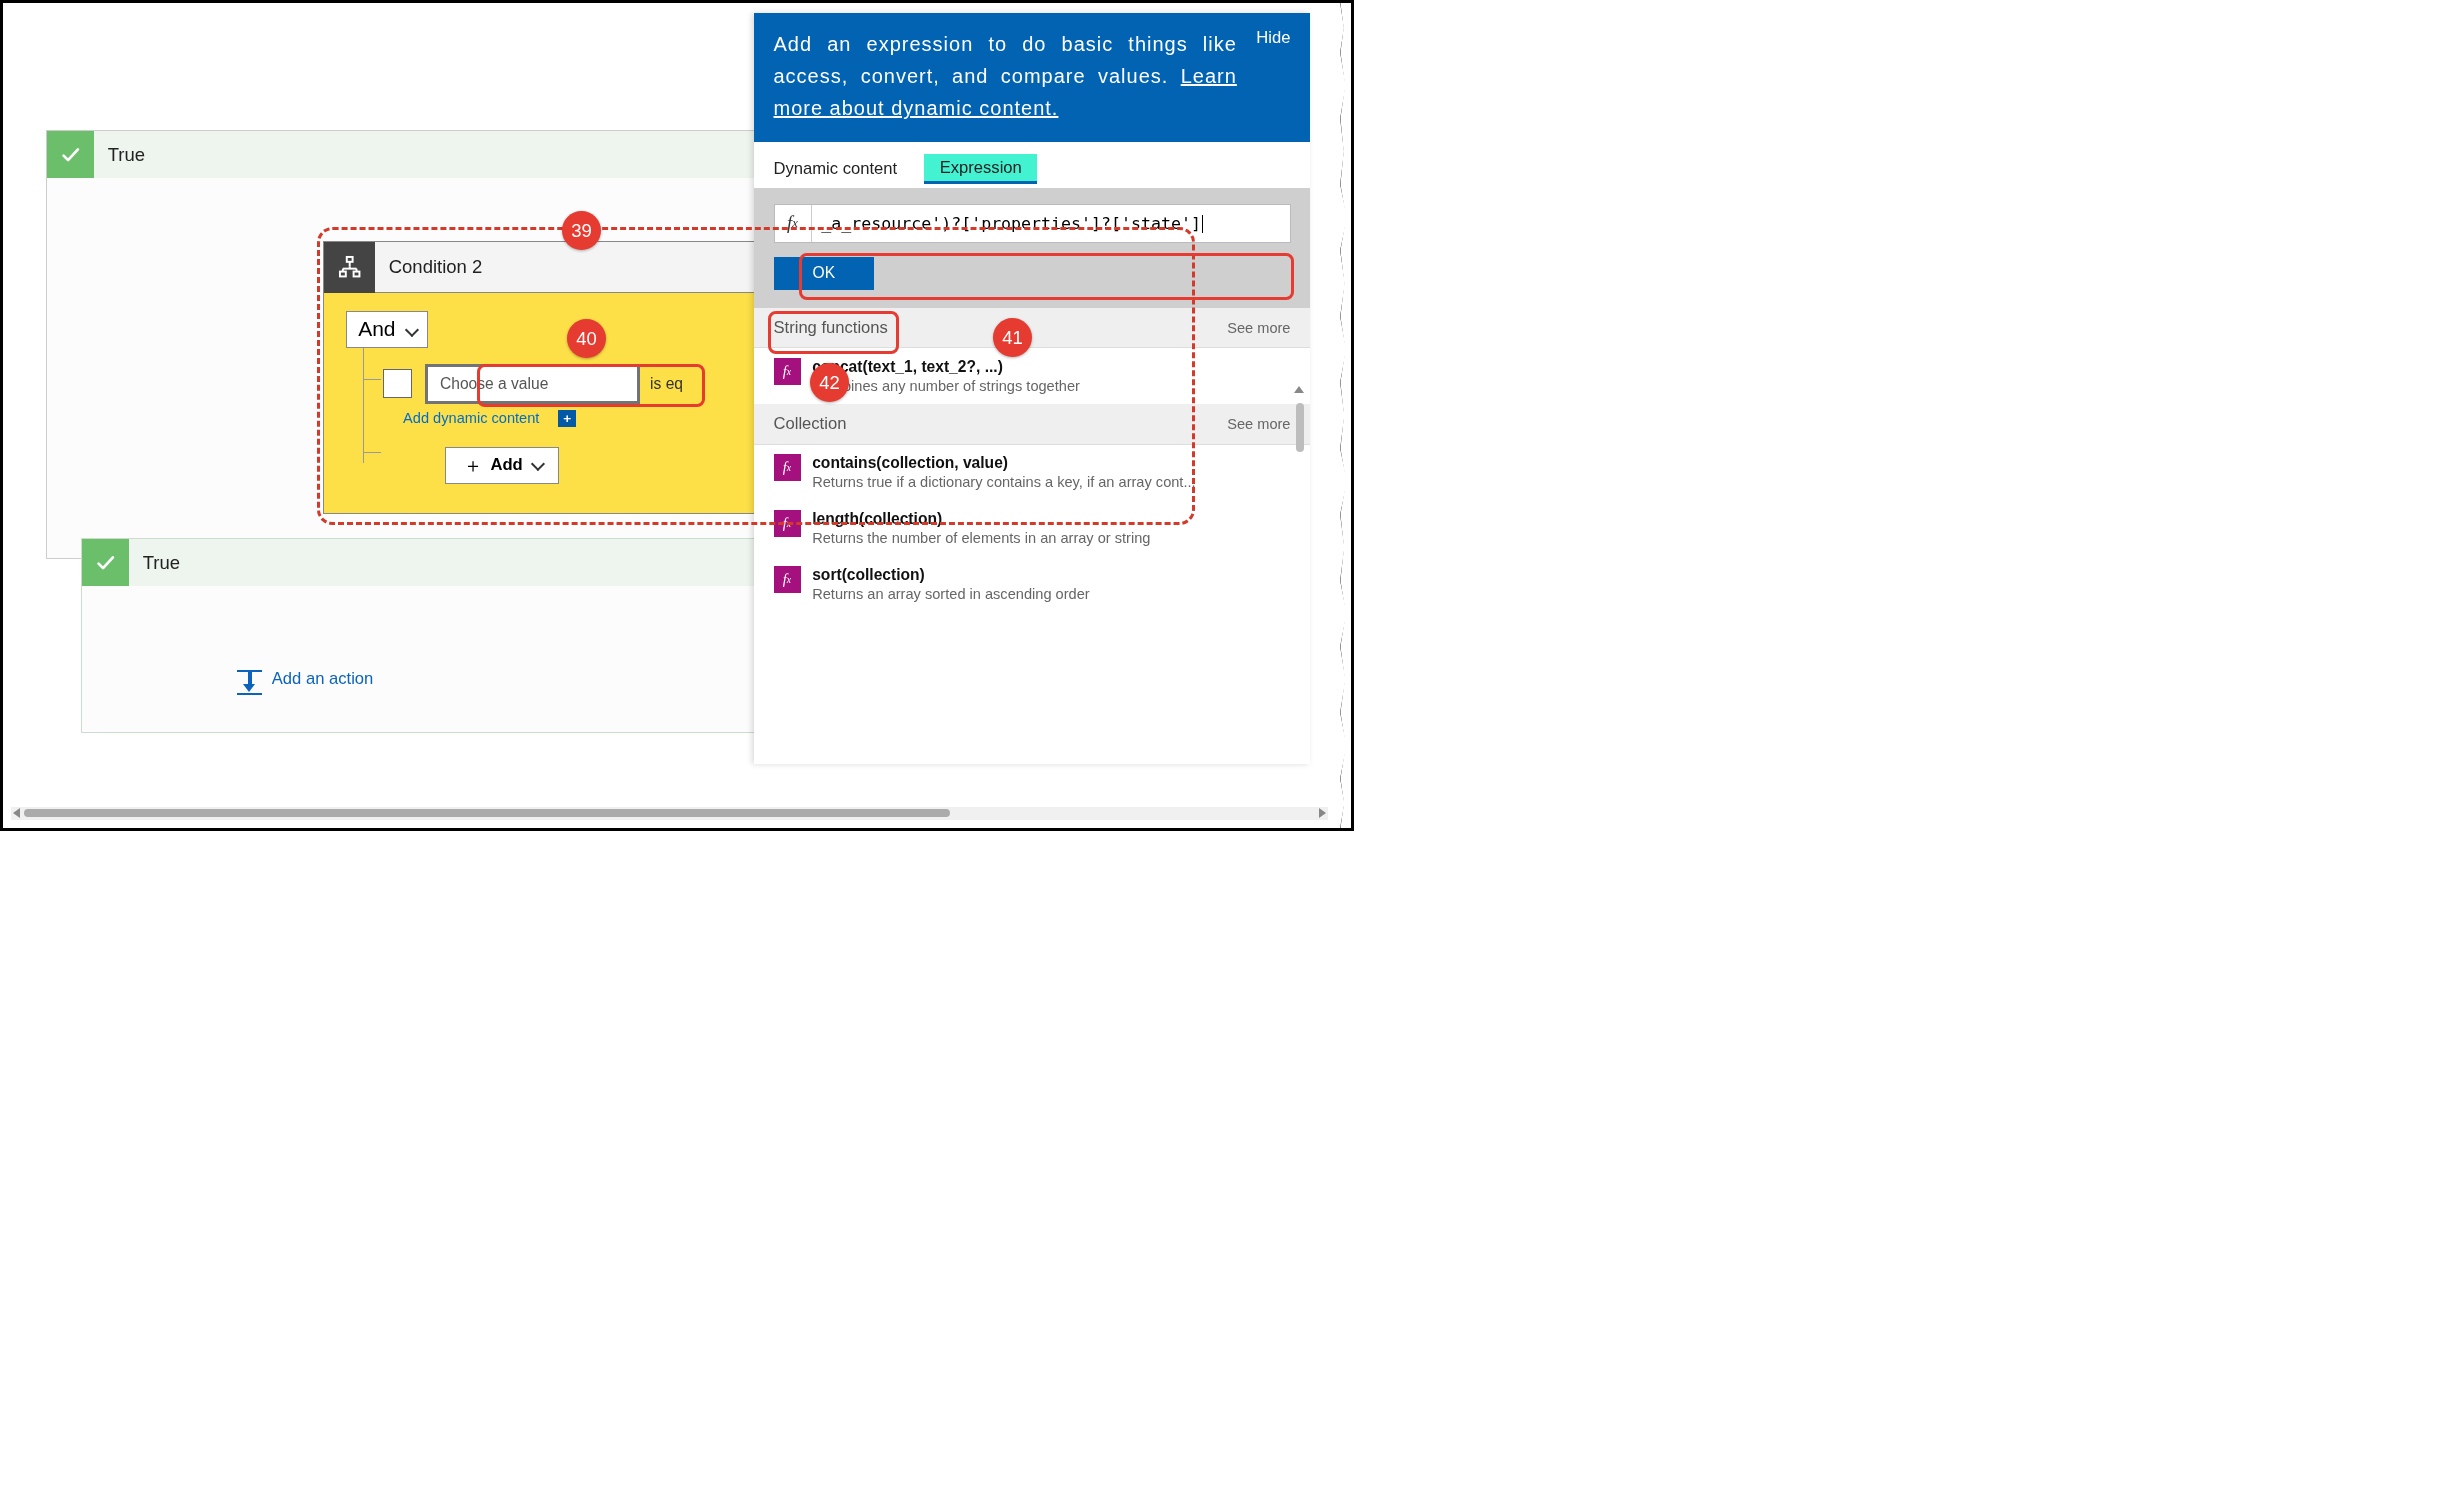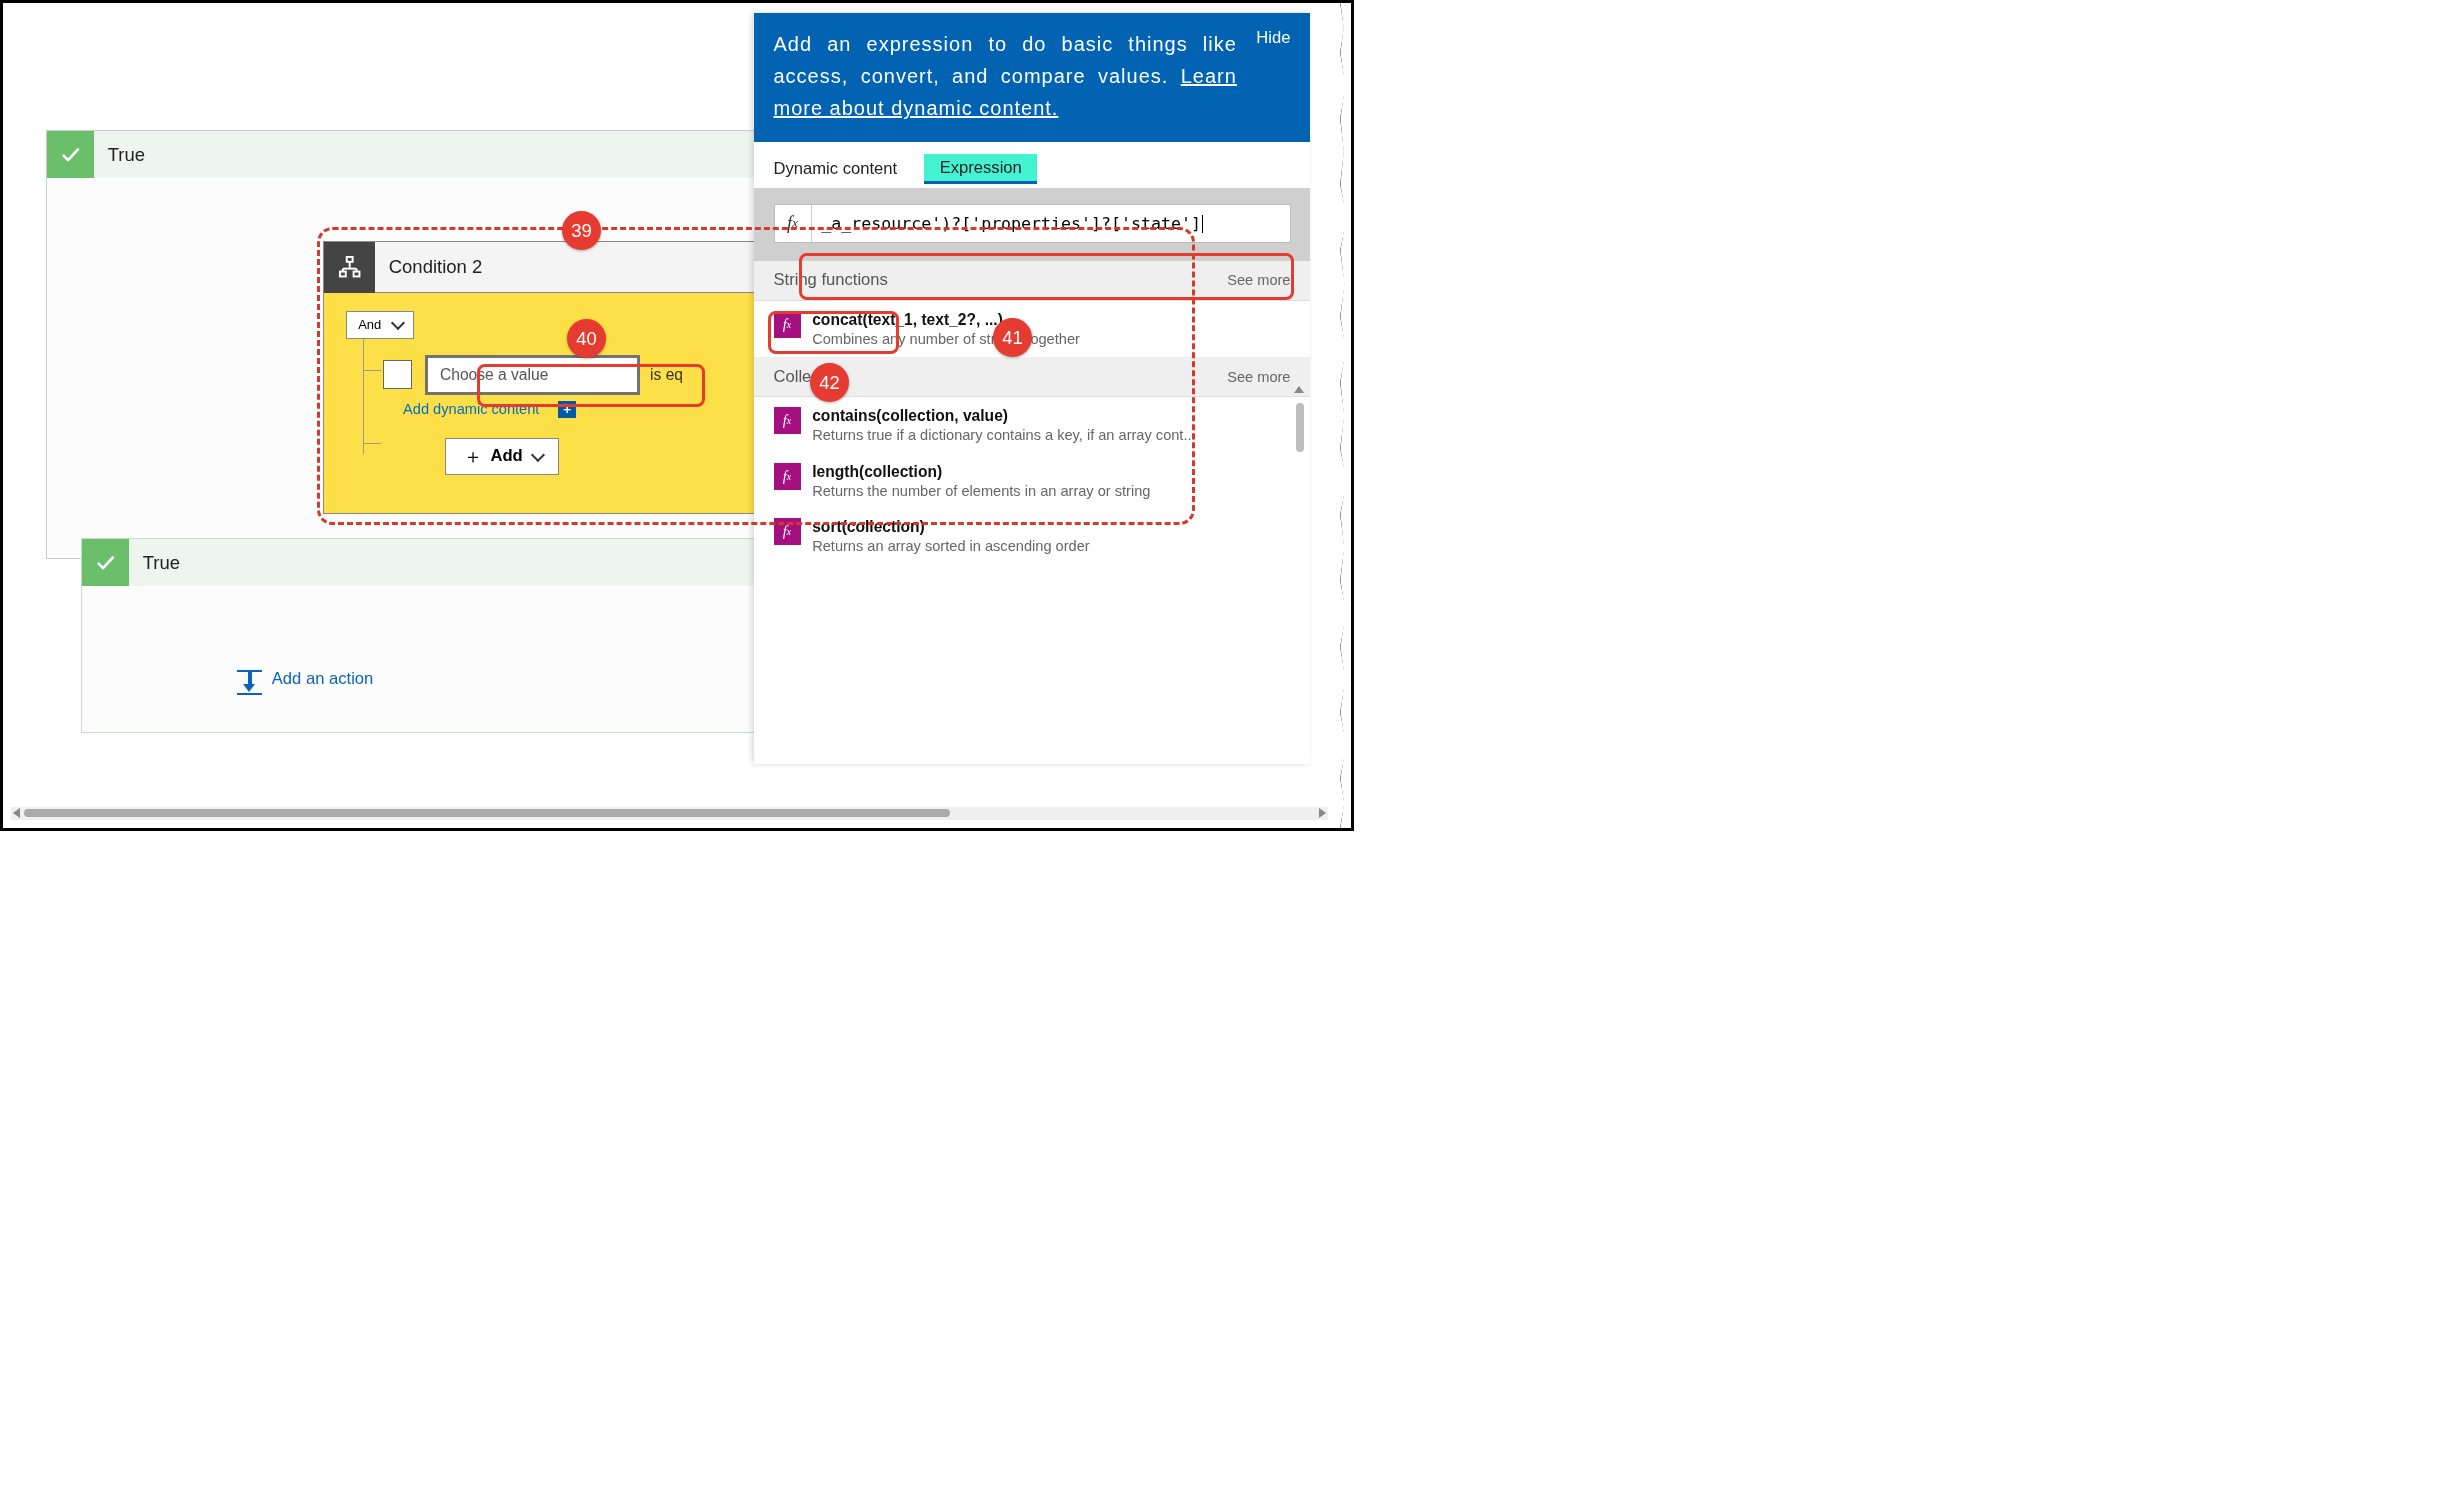--- a/index.html
+++ b/index.html
@@ -82,21 +82,21 @@
     position: relative;
   }
 
   .and-dropdown {
     border: 1px solid #888;
     padding: 5.9px 11.7px;
     display: inline-flex;
     align-items: center;
     gap: 9.8px;
     background: #fff;
-    font-size: 13px;
+    font-size: 21px;
   }
 
   .tree-area {
     margin-top: 5.9px;
     margin-left: 17.6px;
     position: relative;
   }
   .tree-vert {
     position: absolute;
     left: 0; top: -5.9px; bottom: 21.5px;
@@ -560,20 +560,23 @@
     <div class="fx-area">
       <div class="fx-row">
         <div class="fx-label">
           <span style="font-style:italic;">f</span>
             <span style="font-size:12.7px;vertical-align:sub;font-style:italic;">x</span>
         </div>
         <div class="fx-input">
           <span>_a_resource')?['properties']?['state']</span><span class="cursor-bar"></span>
         </div>
       </div>
+      <div class="ok-wrap">
+        <button class="ok-btn">OK</button>
+      </div>
     </div>
 
     <div class="fn-scroll">
       <div class="fn-group-head">
         <span>String functions</span>
         <span class="see-more">See more</span>
       </div>
       <div class="fn-item">
         <div class="fn-icon">
             <span>f</span>

